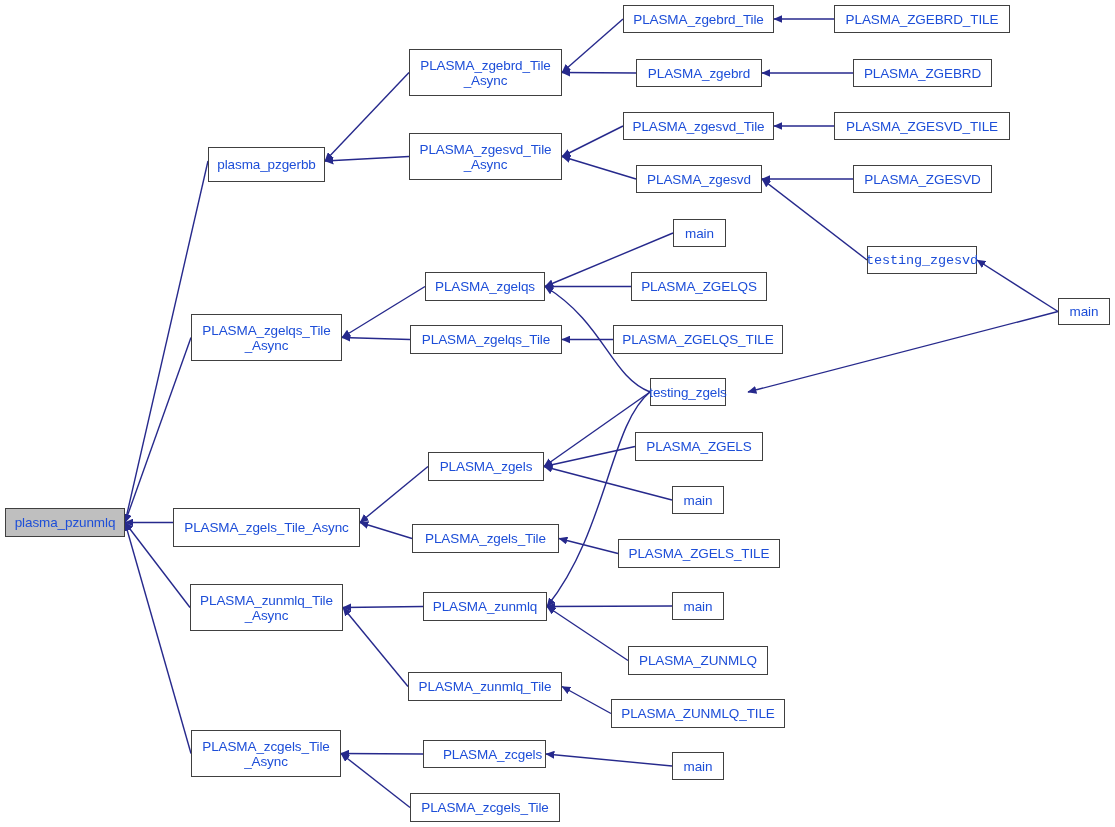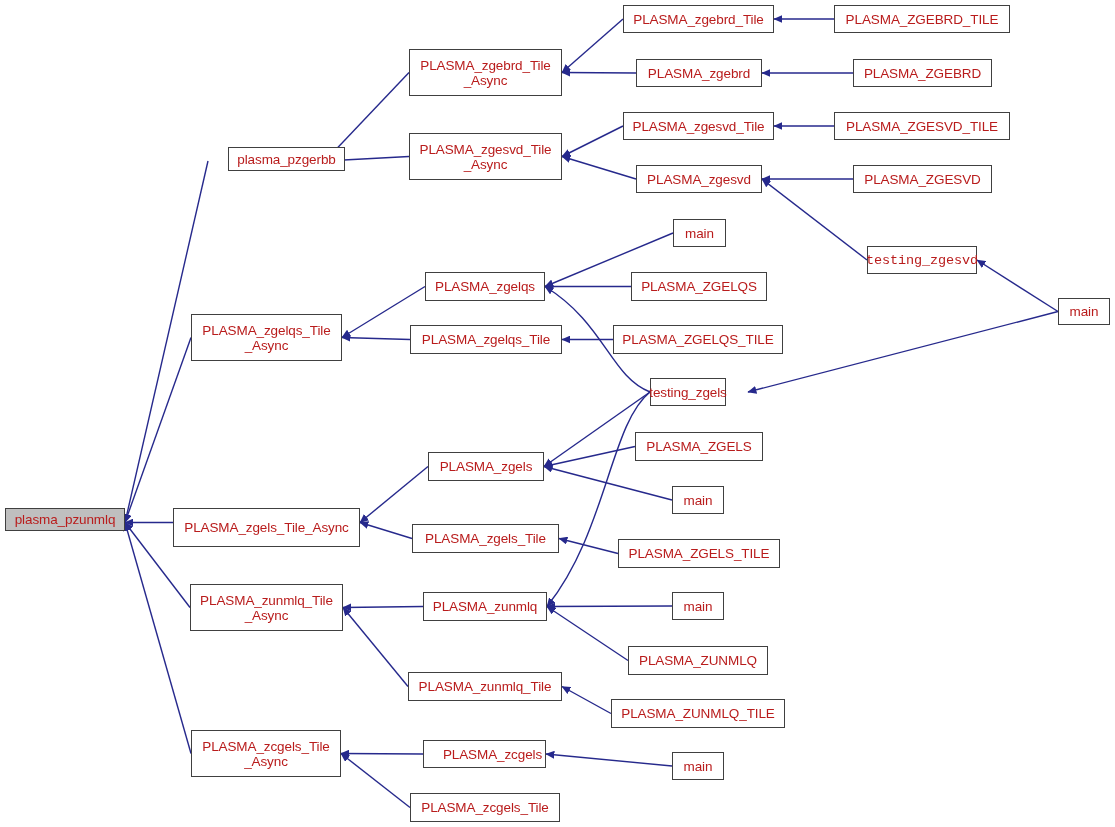--- a/index.html
+++ b/index.html
@@ -20,21 +20,21 @@
     left: 0; top: 0;
     width: 1115px;
     height: 827px;
     pointer-events: none;
   }
   .node {
     position: absolute;
     box-sizing: border-box;
     border: 1px solid #404040;
     background: #ffffff;
-    color: #b91c1c;
+    color: #1d4ed8;
     font-size: 13.5px;
     line-height: 15px;
     display: flex;
     align-items: center;
     justify-content: center;
     text-align: center;
     white-space: pre-line;
     letter-spacing: -0.1px;
   }
   .node.highlight {
@@ -87,22 +87,22 @@
         <path d="M408,686.5 L343,607.5" stroke="#26298c" stroke-width="1.4" fill="none" marker-end="url(#arrow)"></path>
         <path d="M611,713.5 L562,686.5" stroke="#26298c" stroke-width="1.4" fill="none" marker-end="url(#arrow)"></path>
         <path d="M190,607.5 L125,522.5" stroke="#26298c" stroke-width="1.4" fill="none" marker-end="url(#arrow)"></path>
         <path d="M423,754 L341,753.5" stroke="#26298c" stroke-width="1.4" fill="none" marker-end="url(#arrow)"></path>
         <path d="M672,766 L546,754" stroke="#26298c" stroke-width="1.4" fill="none" marker-end="url(#arrow)"></path>
         <path d="M410,807.5 L341,753.5" stroke="#26298c" stroke-width="1.4" fill="none" marker-end="url(#arrow)"></path>
         <path d="M191,753.5 L125,522.5" stroke="#26298c" stroke-width="1.4" fill="none" marker-end="url(#arrow)"></path>
       </g>
   </svg>
   <div id="nodes">
-      <div class="node highlight" style="left: 5px; top: 508px; width: 120px; height: 23px; background: rgb(191, 191, 191); border-width: 1.5px; border-color: rgb(64, 64, 64);">plasma_pzunmlq</div>
-      <div class="node" style="left: 208px; top: 147px; width: 117px; height: 24px; border-color: rgb(64, 64, 64); margin-left: 20px;">plasma_pzgerbb</div>
+      <div class="node highlight" style="left: 5px; top: 508px; width: 120px; height: 29px; background: rgb(191, 191, 191); border-width: 1.5px; border-color: rgb(64, 64, 64);">plasma_pzunmlq</div>
+      <div class="node" style="left: 208px; top: 147px; width: 117px; height: 35px; border-color: rgb(64, 64, 64);">plasma_pzgerbb</div>
       <div class="node" style="left: 409px; top: 49px; width: 153px; height: 47px; border-color: rgb(64, 64, 64);">PLASMA_zgebrd_Tile
 _Async</div>
       <div class="node" style="left: 409px; top: 133px; width: 153px; height: 47px; border-color: rgb(64, 64, 64);">PLASMA_zgesvd_Tile
 _Async</div>
       <div class="node" style="left: 623px; top: 5px; width: 151px; height: 28px; border-color: rgb(64, 64, 64);">PLASMA_zgebrd_Tile</div>
       <div class="node" style="left: 636px; top: 59px; width: 126px; height: 28px; border-color: rgb(64, 64, 64);">PLASMA_zgebrd</div>
       <div class="node" style="left: 623px; top: 112px; width: 151px; height: 28px; border-color: rgb(64, 64, 64);">PLASMA_zgesvd_Tile</div>
       <div class="node" style="left: 636px; top: 165px; width: 126px; height: 28px; border-color: rgb(64, 64, 64);">PLASMA_zgesvd</div>
       <div class="node" style="left: 834px; top: 5px; width: 176px; height: 28px; border-color: rgb(64, 64, 64);">PLASMA_ZGEBRD_TILE</div>
       <div class="node" style="left: 853px; top: 59px; width: 139px; height: 28px; border-color: rgb(64, 64, 64);">PLASMA_ZGEBRD</div>

